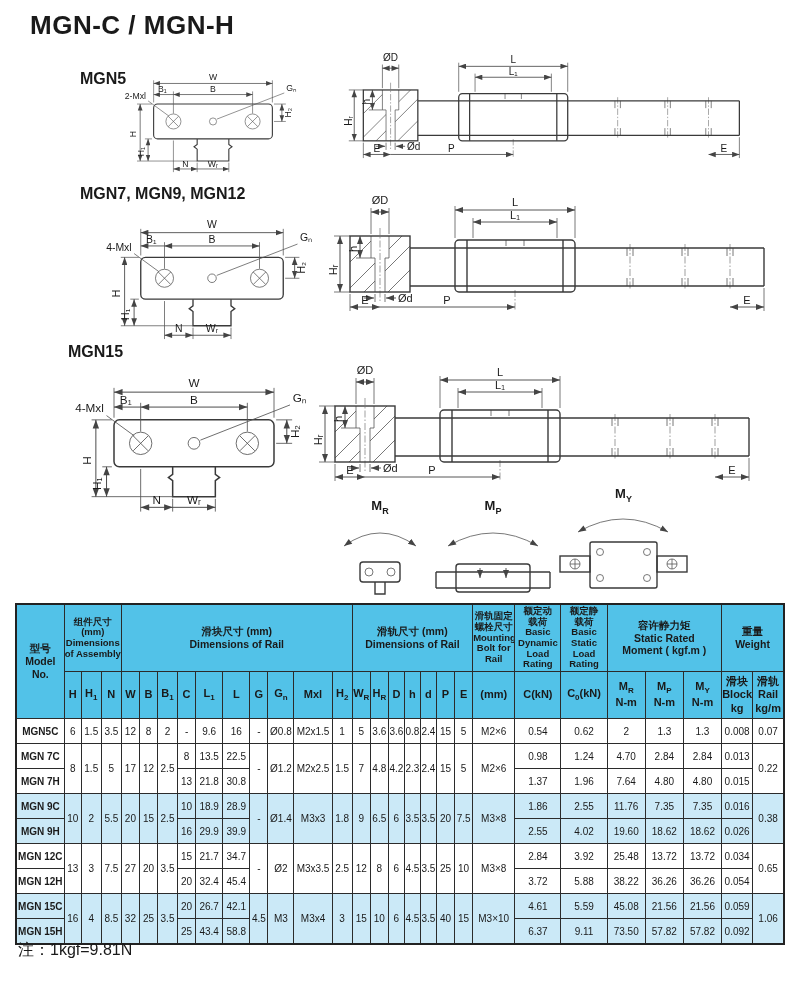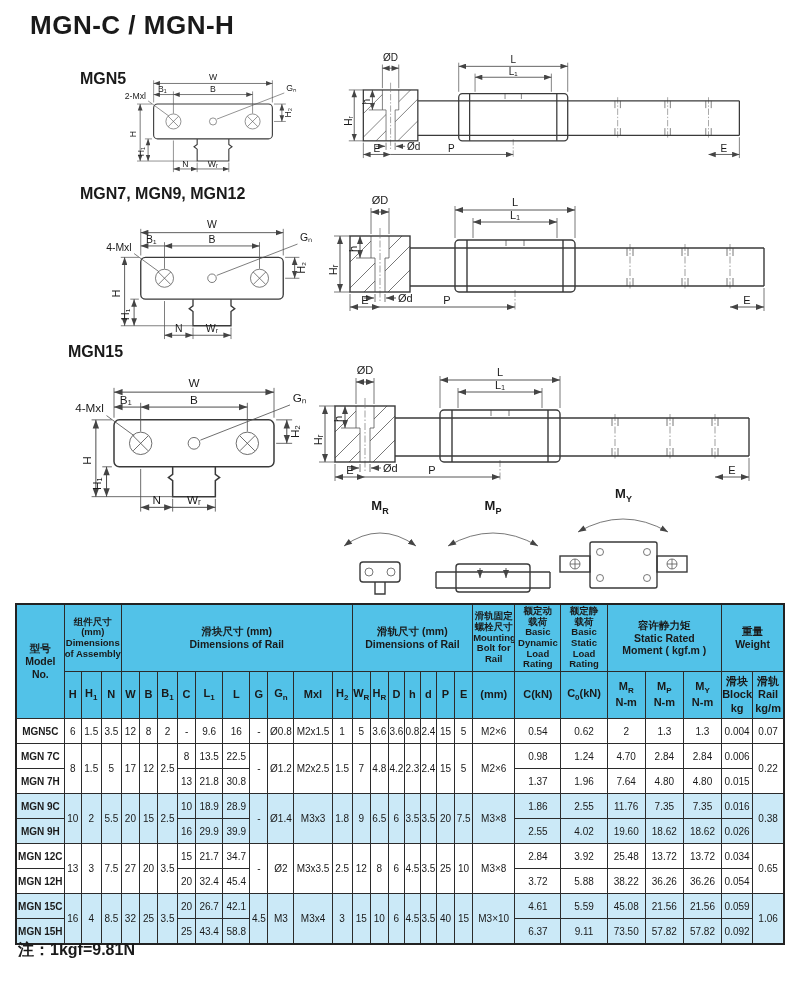--- a/index.html
+++ b/index.html
@@ -22,21 +22,21 @@
   .spec th,.spec td{border:1px solid #2b2b2b;text-align:center;vertical-align:middle;
                     padding:0;overflow:hidden;}
   .spec thead th{background:var(--hdr,#52C2E8);font-weight:bold;font-size:10.5px;line-height:1.22;}
   .spec thead tr.grp th{height:66px;}
   .spec thead th.small-h{font-size:9.5px;line-height:1.12;}
   .spec thead th.sym{height:46px;font-size:11px;}
   .spec thead sub{font-size:8px;}
   .spec tbody td{font-size:10px;height:24px;background:#fff;}
   .spec tbody tr.shade td{background:var(--alt,#CBE9F7);}
   .spec tbody td.model{font-weight:bold;}
-  .note{position:absolute;left:18px;top:940px;font-size:16px;font-weight:bold;}
+  .note{position:absolute;left:18px;top:940px;font-size:16px;font-weight:normal;}
 </style>
 </head>
 <body>
 
 <div class="page">
 
   <svg width="0" height="0" style="position:absolute">
     <defs>
       <marker id="ae" markerWidth="9" markerHeight="8" refX="8" refY="3" orient="auto" markerUnits="userSpaceOnUse">
         <path d="M0,0L8,3L0,6z" fill="#444"></path>
@@ -689,21 +689,21 @@
           <td>0.8</td>
           <td>2.4</td>
           <td>15</td>
           <td>5</td>
           <td>M2×6</td>
           <td>0.54</td>
           <td>0.62</td>
           <td>2</td>
           <td>1.3</td>
           <td>1.3</td>
-          <td>0.004</td>
+          <td>0.008</td>
           <td>0.07</td>
         </tr>
         <tr>
           <td class="model">MGN 7C</td>
           <td rowspan="2">8</td>
           <td rowspan="2">1.5</td>
           <td rowspan="2">5</td>
           <td rowspan="2">17</td>
           <td rowspan="2">12</td>
           <td rowspan="2">2.5</td>
@@ -720,21 +720,21 @@
           <td rowspan="2">2.3</td>
           <td rowspan="2">2.4</td>
           <td rowspan="2">15</td>
           <td rowspan="2">5</td>
           <td rowspan="2">M2×6</td>
           <td>0.98</td>
           <td>1.24</td>
           <td>4.70</td>
           <td>2.84</td>
           <td>2.84</td>
-          <td>0.006</td>
+          <td>0.013</td>
           <td rowspan="2">0.22</td>
         </tr>
         <tr>
           <td class="model">MGN 7H</td>
           <td>13</td>
           <td>21.8</td>
           <td>30.8</td>
           <td>1.37</td>
           <td>1.96</td>
           <td>7.64</td>

